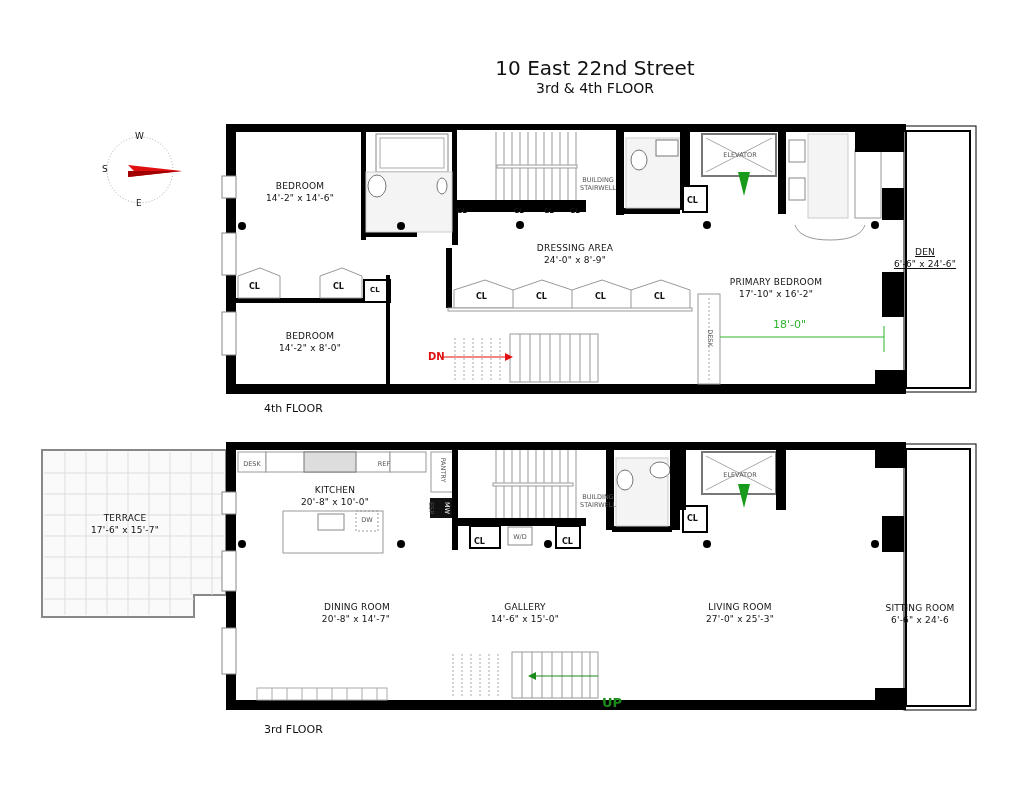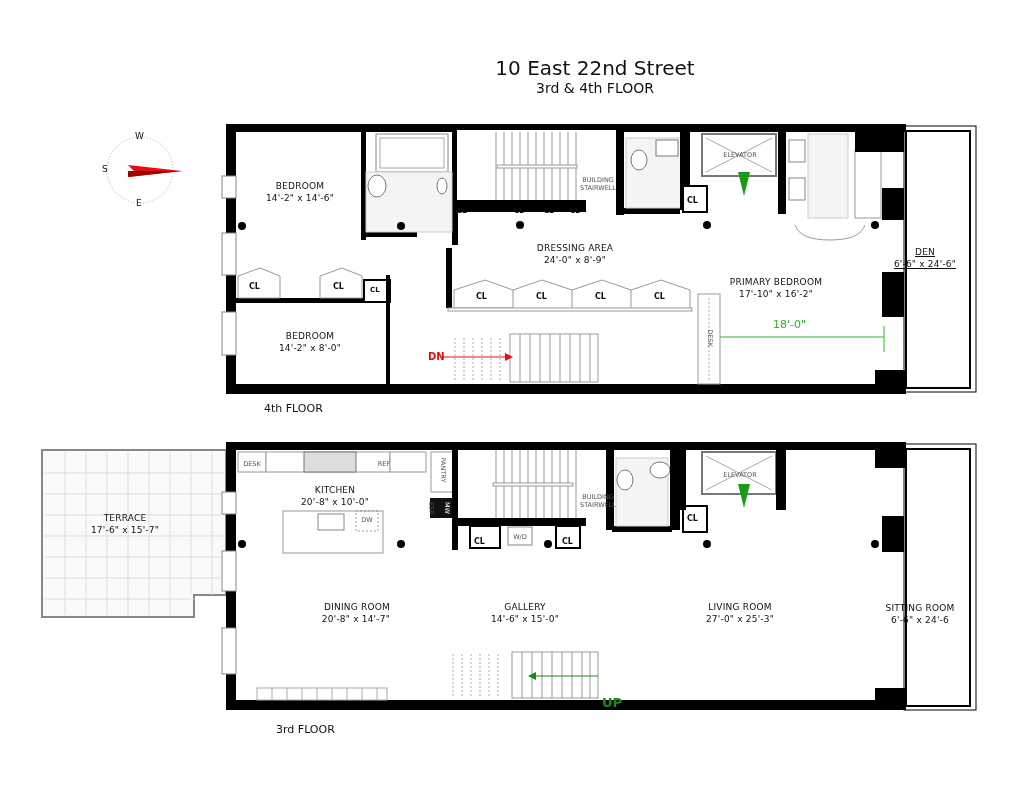--- a/index.html
+++ b/index.html
@@ -334,17 +334,17 @@
 <div class="abs small" style="left:357px;top:516px;width:20px;text-align:center;">DW</div>
 <div class="abs small" style="left:440px;top:504px;width:14px;color:#fff;transform:rotate(90deg);">MW</div>
 <div class="abs small" style="left:424px;top:504px;width:14px;transform:rotate(90deg);">ESP</div>
 <div class="abs small" style="left:510px;top:533px;width:20px;">W/D</div>
 <div class="abs small" style="left:572px;top:493px;width:52px;">BUILDING STAIRWELL</div>
 <div class="abs small" style="left:712px;top:471px;width:56px;">ELEVATOR</div>
 <div class="abs" style="left:602px;top:672px;font-size:13px;font-weight:bold;color:#1a8a1a;margin-top:23px;">UP</div>
 <div class="abs cl" style="left:474px;top:537px;">CL</div>
 <div class="abs cl" style="left:562px;top:537px;">CL</div>
 <div class="abs cl" style="left:687px;top:514px;">CL</div>
-<div class="abs floor-label" style="left:264px;top:723px;margin-left:12px;">3rd FLOOR</div>
+<div class="abs floor-label" style="left:264px;top:723px;">3rd FLOOR</div>
 
 <div class="abs" style="left:135px;top:131px;font-size:9px;">W</div>
 <div class="abs" style="left:102px;top:164px;font-size:9px;">S</div>
 <div class="abs" style="left:136px;top:198px;font-size:9px;">E</div>
 
 </body></html>

